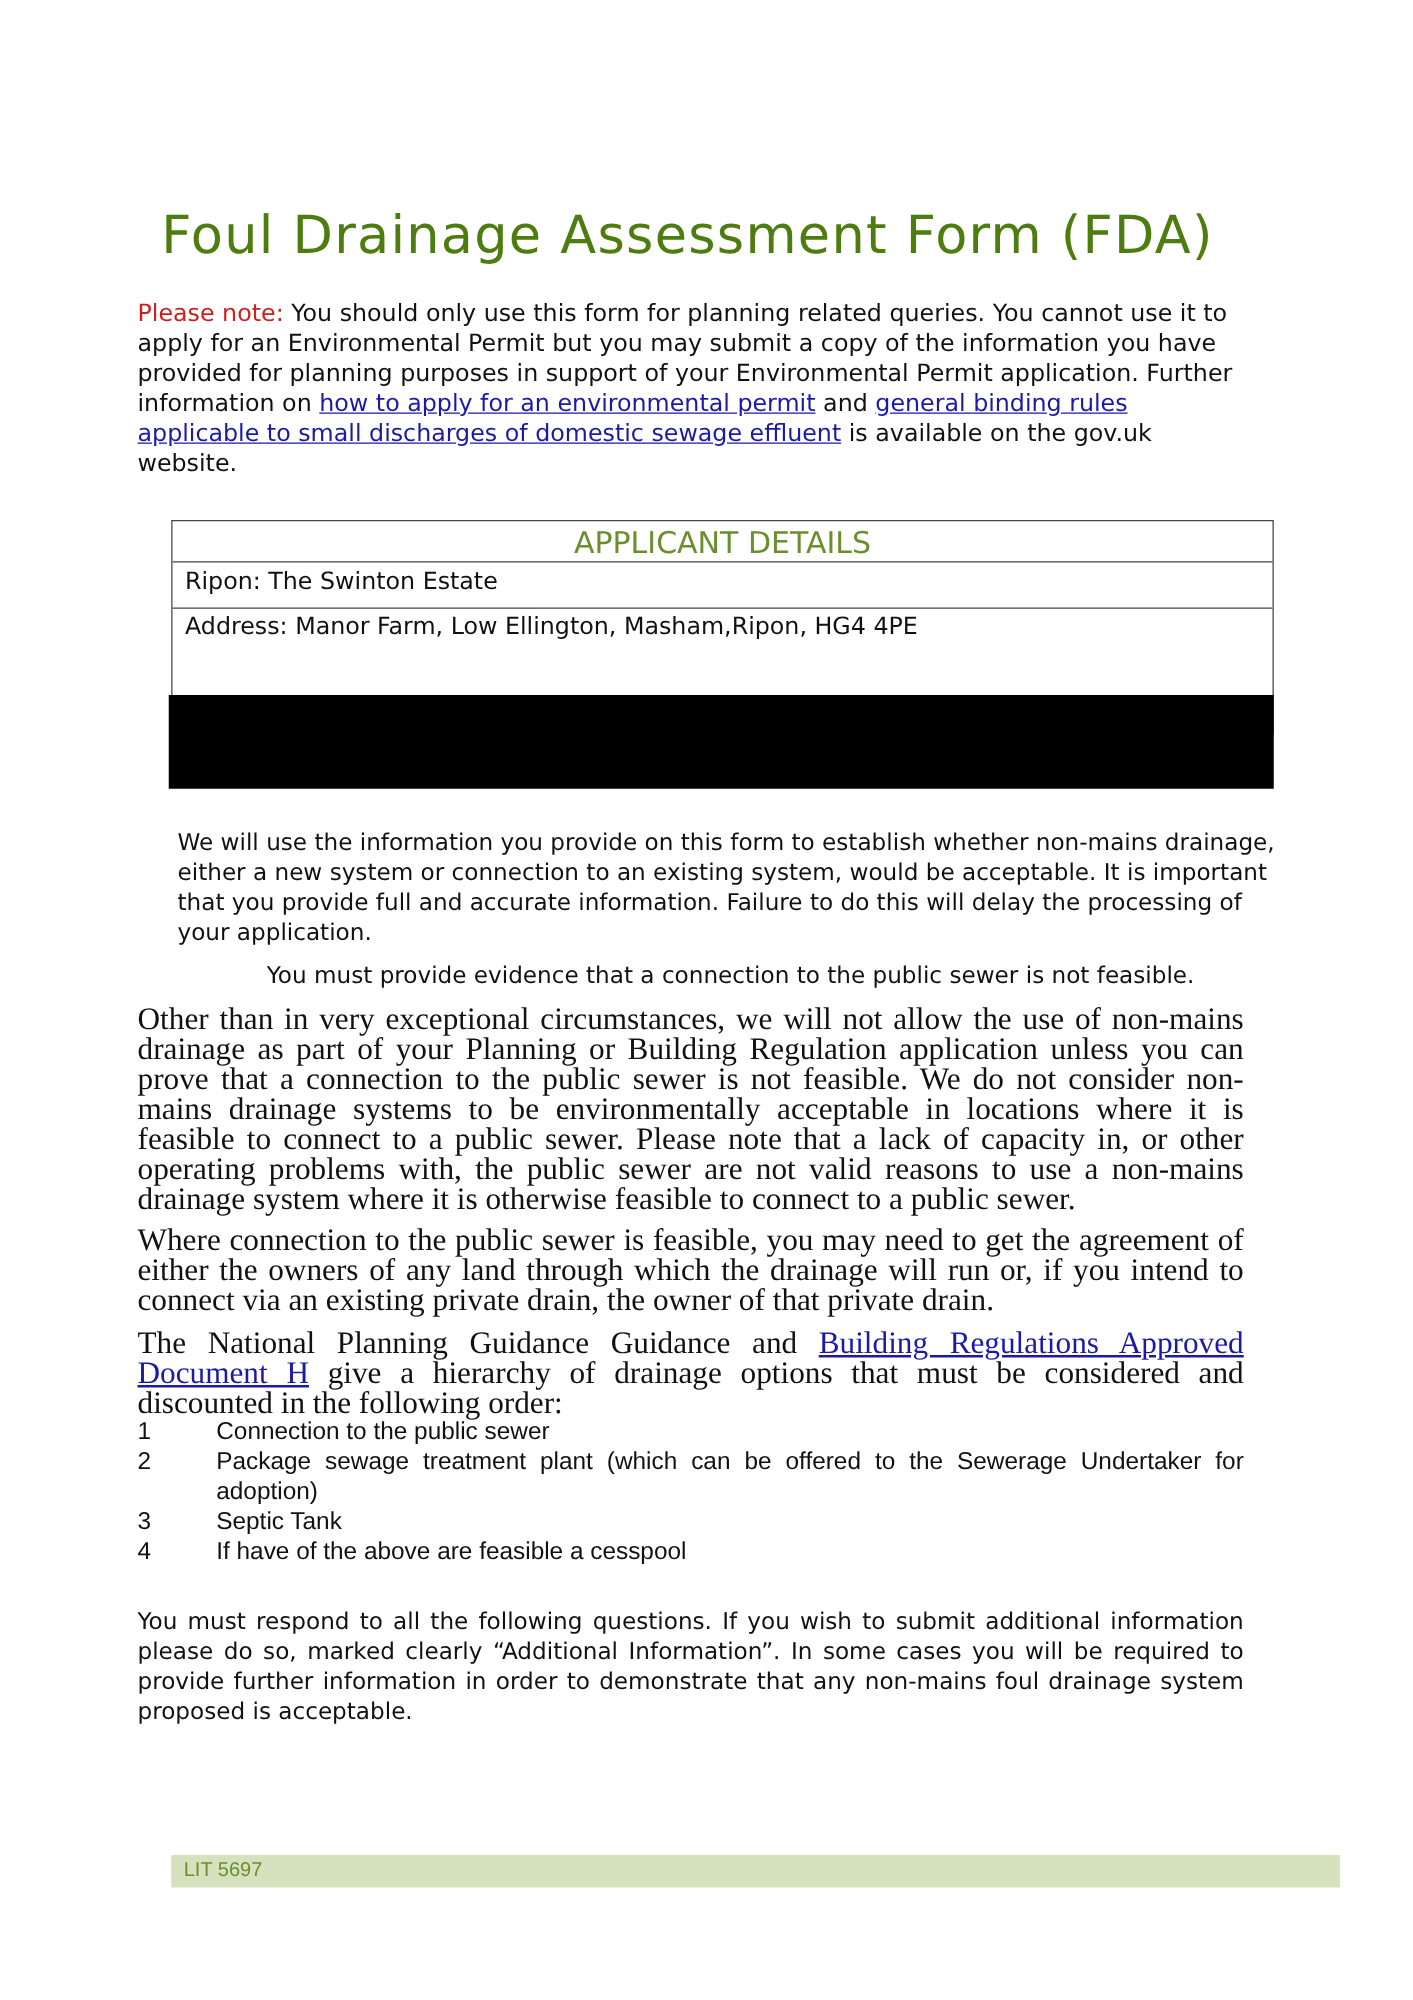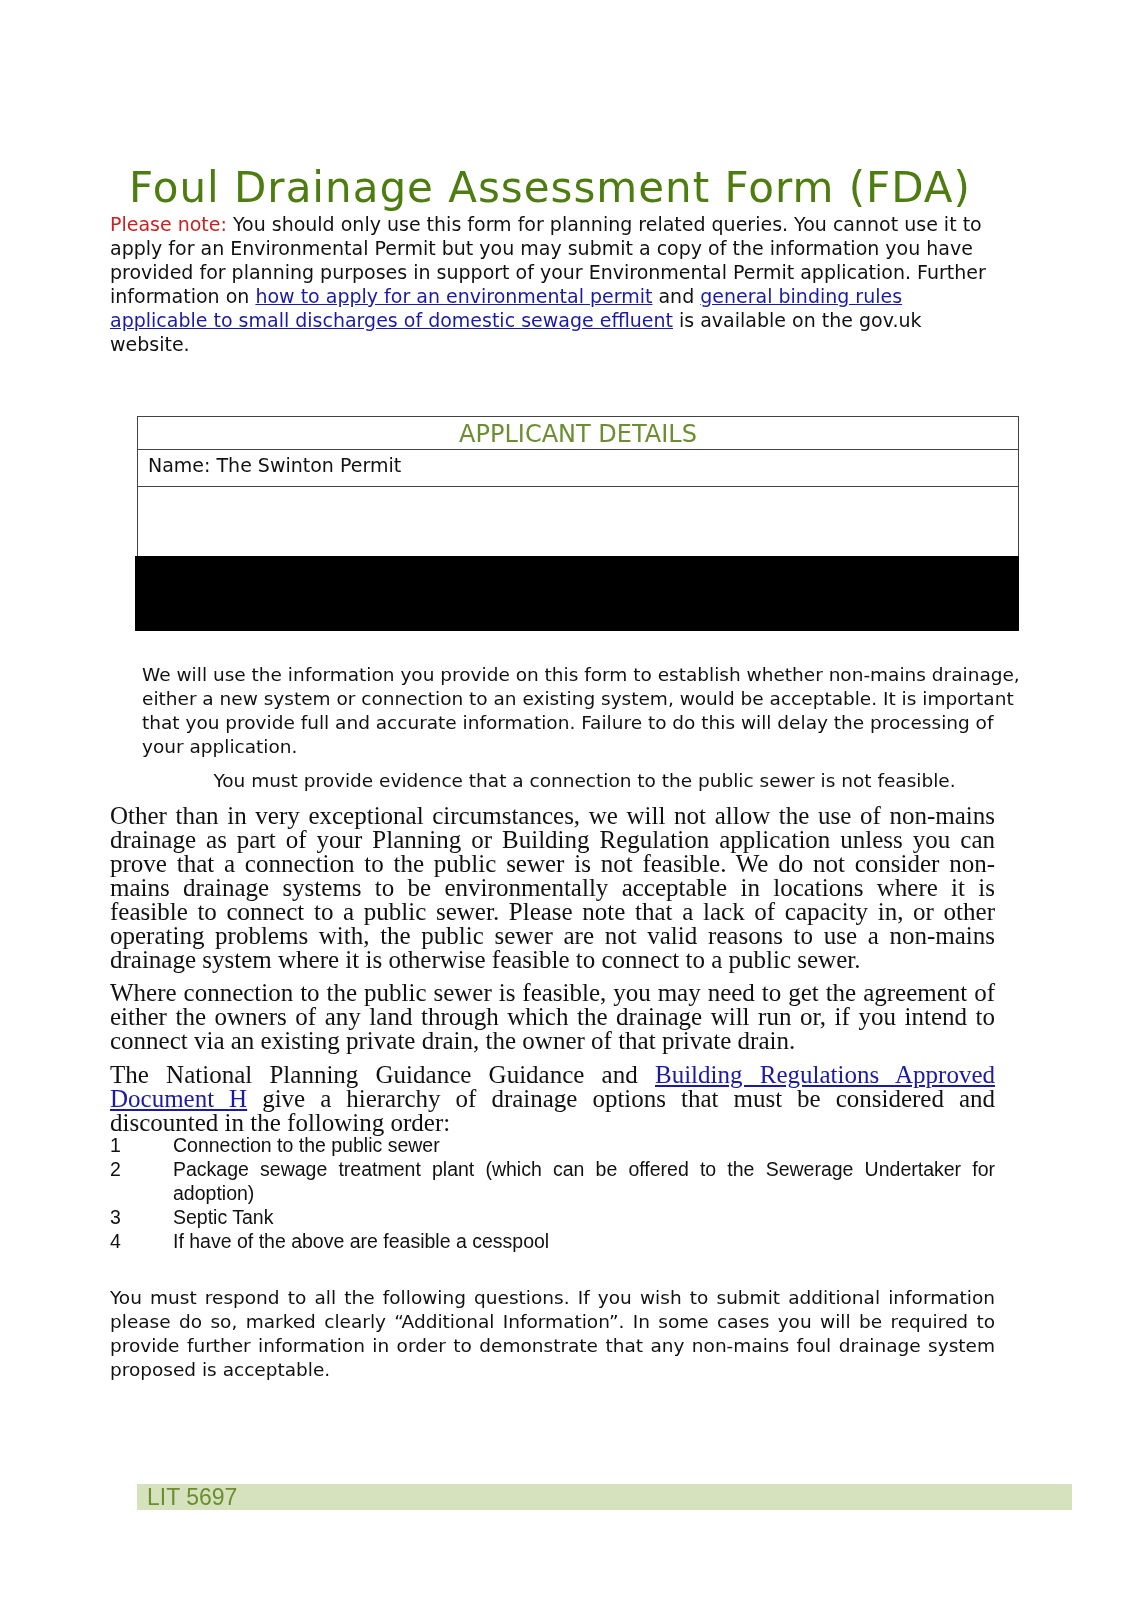--- a/index.html
+++ b/index.html
@@ -6,21 +6,21 @@
     body {
       width: 1130px; height: 1600px; position: relative; overflow: hidden;
       font-family: "Liberation Sans", sans-serif; color: #111;
     }
     .title {
       position: absolute; left: 0; width: 1100px; top: 135px;
       text-align: center; font-size: 42px; letter-spacing: 1px; color: #4d7c0f;
       font-family: "DejaVu Sans", sans-serif; font-weight: normal;
     }
     .note {
-      position: absolute; left: 110px; top: 212px; width: 880px;
+      position: absolute; left: 110px; top: 239px; width: 880px;
       font-family: "DejaVu Sans", sans-serif; font-size: 19px; line-height: 24px;
     }
     .red { color: #cc1f1f; }
     a { color: #1a1aa6; text-decoration: underline; }
     .box {
       position: absolute; left: 137px; top: 416px; width: 882px; height: 172px;
       border: 1.5px solid #444; box-sizing: border-box;
       font-family: "DejaVu Sans", sans-serif;
     }
     .box-head {
@@ -41,34 +41,35 @@
       font-size: 19px; line-height: 24px;
     }
     .dv { font-family: "DejaVu Sans", sans-serif; font-size: 18.5px; margin-left: 32px; }
     .lib { font-family: Liberation Serif, serif; font-size: 25px; text-align: justify; }
     .list { position: absolute; left: 110px; top: 1133px; width: 885px; font-size: 19.5px; line-height: 24px; }
     .li { display: flex; }
     .li-num { width: 35px; flex: none; }
     .li-text { flex: 1; text-align: justify; margin-left: 28px; }
     .footer {
       position: absolute; left: 137px; top: 1484px; width: 935px; height: 26px;
-      background: #d6e2bd; color: #6b8e2f; font-size: 23px; line-height: 26px;
+      background: #d6e2bd; color: #6b8e2f; font-size: 16px; line-height: 26px;
       padding-left: 10px; box-sizing: border-box;
     }
   </style>
 </head>
 <body>
 
 <h1 class="title">Foul Drainage Assessment Form (FDA)</h1>
 
 <div class="note"><span class="red">Please note:</span><span> You should only use this form for planning related queries. You cannot use it to apply for an Environmental Permit but you may submit a copy of the information you have provided for planning purposes in support of your Environmental Permit application. Further information on </span><a href="#">how to apply for an environmental permit</a><span> and </span><a href="#">general binding rules applicable to small discharges of domestic sewage effluent</a><span> is available on the gov.uk website.</span></div>
 
 <div class="box">
   <div class="box-head">APPLICANT DETAILS</div>
-  <div class="box-row row-name">Name:  The Swinton Permit</div>
+  <div class="box-row row-name">Ripon:  The Swinton Estate</div>
+  <div class="box-row row-addr">Address: Manor Farm, Low Ellington, Masham,Ripon, HG4 4PE</div>
 </div>
 <div class="redact"></div>
 
 <div class="body-text dv" style="top:663px;">We will use the information you provide on this form to establish whether non-mains drainage, either a new system or connection to an existing system, would be acceptable. It is important that you provide full and accurate information. Failure to do this will delay the processing of your application.</div>
 <div class="body-text dv" style="top:769px;text-align:center;">You must provide evidence that a connection to the public sewer is not feasible.</div>
 <div class="body-text lib" style="top:804px;">Other than in very exceptional circumstances, we will not allow the use of non-mains drainage as part of your Planning or Building Regulation application unless you can prove that a connection to the public sewer is not feasible.   We do not consider non-mains drainage systems to be environmentally acceptable in locations where it is feasible to connect to a public sewer. Please note that a lack of capacity in, or other operating problems with, the public sewer are not valid reasons to use a non-mains drainage system where it is otherwise feasible to connect to a public sewer.</div>
 <div class="body-text lib" style="top:981px;">Where connection to the public sewer is feasible, you may need to get the agreement of either the owners of any land through which the drainage will run or, if you intend to connect via an existing private drain, the owner of that private drain.</div>
 <div class="body-text lib" style="top:1063px;"><span>The National Planning Guidance Guidance and </span><a href="#">Building Regulations Approved Document H</a><span> give a hierarchy of drainage options that must be considered and discounted in the following order:</span></div>
 
 <div class="list">

